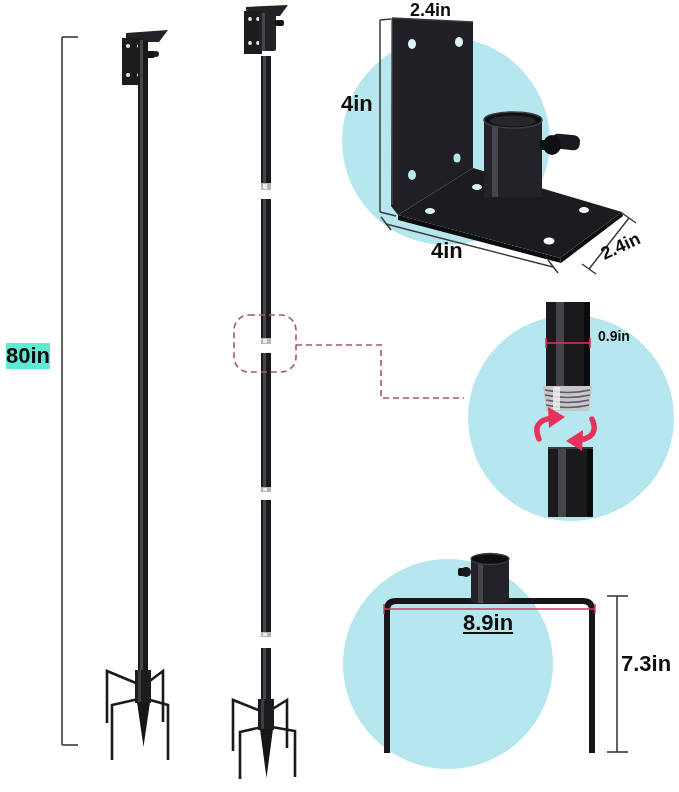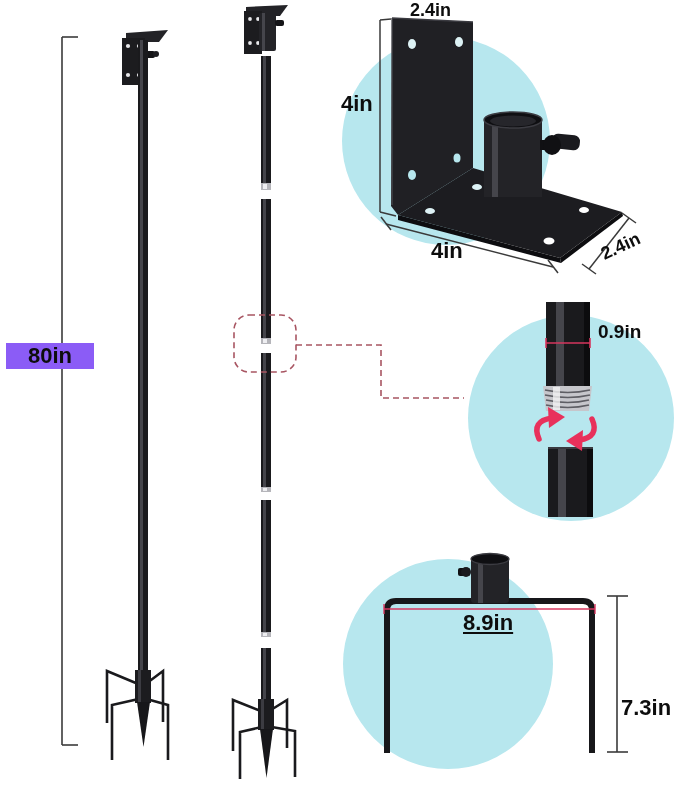--- a/index.html
+++ b/index.html
@@ -5,28 +5,28 @@
   html,body{margin:0;padding:0;background:#fff;}
   .canvas{
     position:relative;width:679px;height:792px;background:#ffffff;
     overflow:hidden;font-family:"Liberation Sans",sans-serif;
   }
   .layer{position:absolute;left:0;top:0;}
   .lbl{
     position:absolute;font-weight:bold;color:#0d0d0d;line-height:1;
     white-space:nowrap;letter-spacing:0;
   }
-  .lbl-80   {left:6px;  top:343px; font-size:22px; background:#8b5cf6; padding:2px 22px;}
+  .lbl-80   {left:6px;  top:343px; font-size:22px; background:#5eead4; padding:2px 0;}
   .lbl-4h   {left:341px;top:93px;  font-size:22px;}
   .lbl-24t  {left:410px;top:1px;   font-size:18px;}
   .lbl-4b   {left:431px;top:240px; font-size:22px;}
   .lbl-24d  {left:600px;top:237px; font-size:18px; transform:rotate(-25deg);}
-  .lbl-09   {left:598px;top:322px; font-size:19px;}
+  .lbl-09   {left:598px;top:329px; font-size:14px;}
   .lbl-89   {left:463px;top:612px; font-size:22px;text-decoration:underline;}
-  .lbl-73   {left:621px;top:653px; font-size:22px;margin-top:44px;}
+  .lbl-73   {left:621px;top:653px; font-size:22px;}
 </style>
 </head>
 <body>
 
 <div class="canvas">
 
   <svg class="layer" width="679" height="792" viewBox="0 0 679 792">
 
     <g stroke="#3a3a3a" stroke-width="1.6" fill="none">
       <line x1="62" y1="37" x2="62" y2="745"></line>

